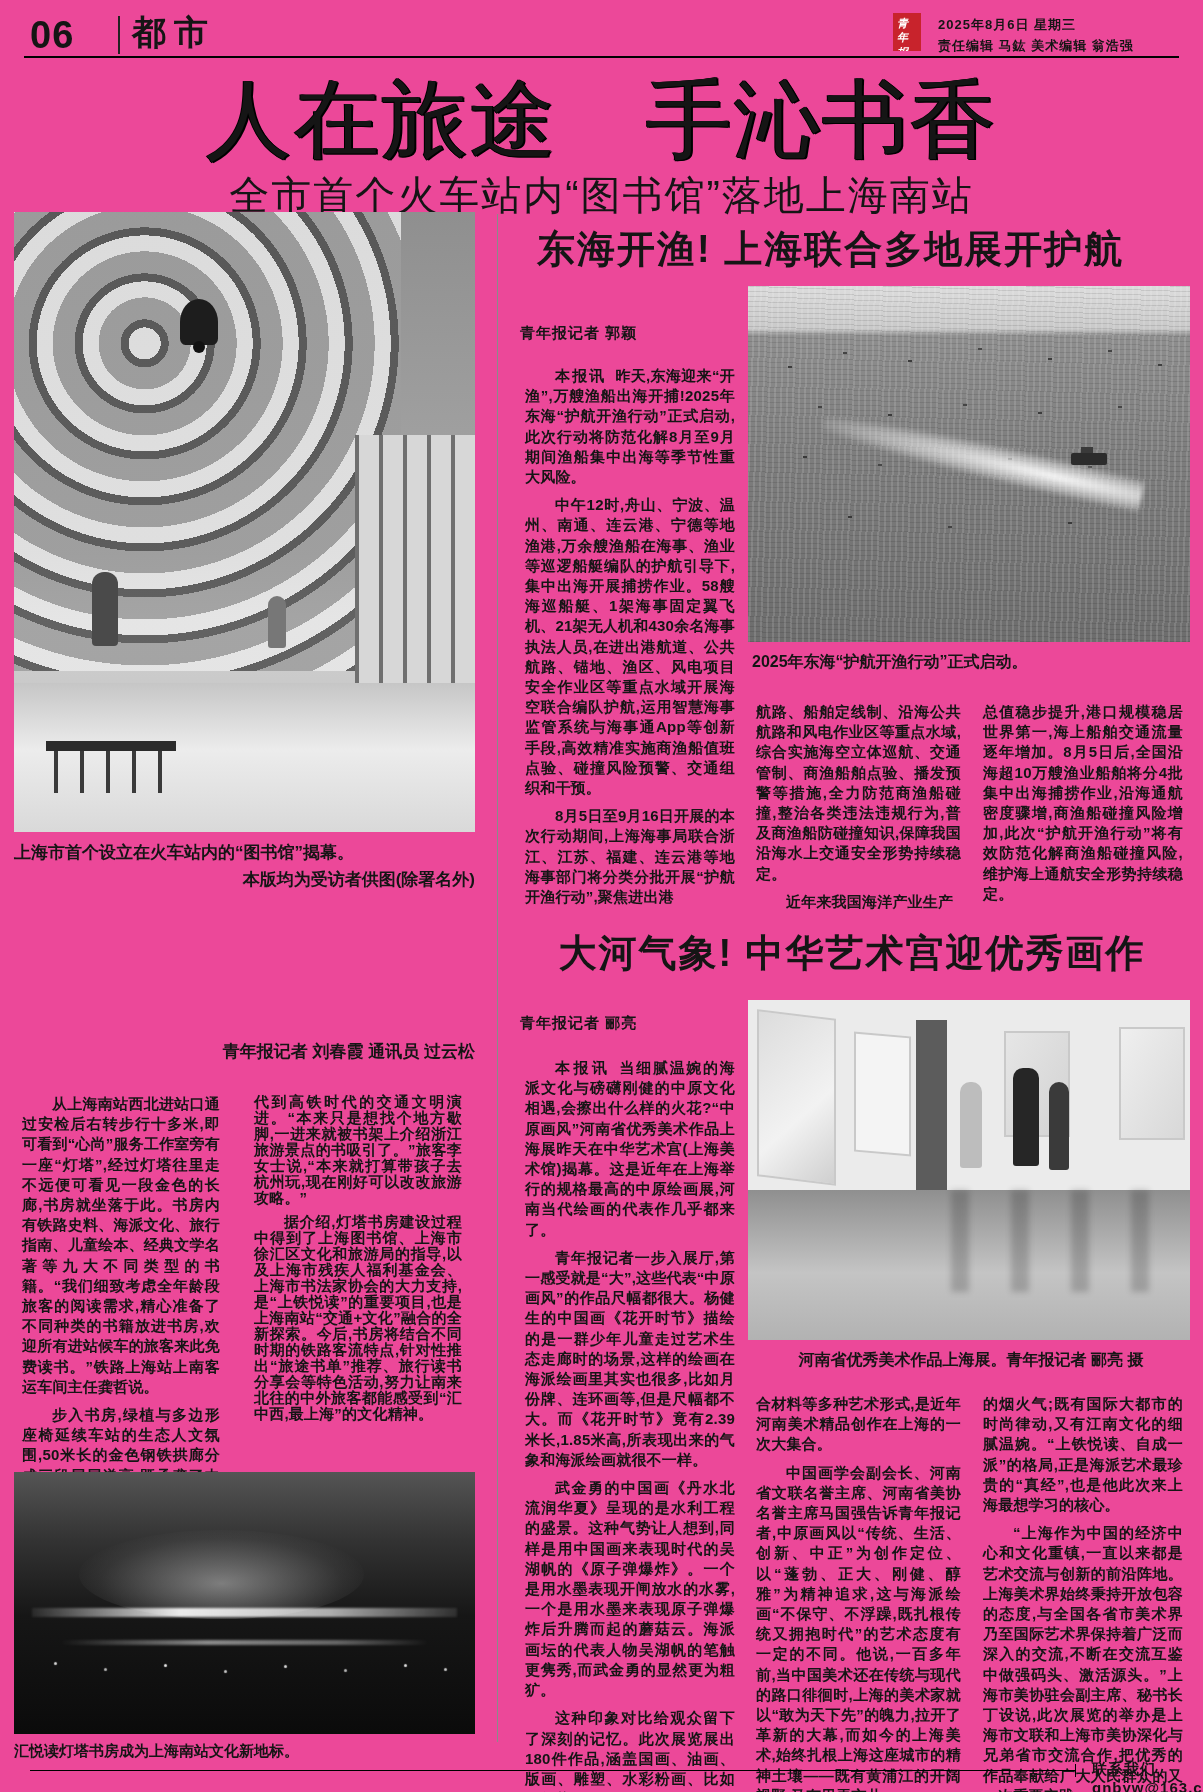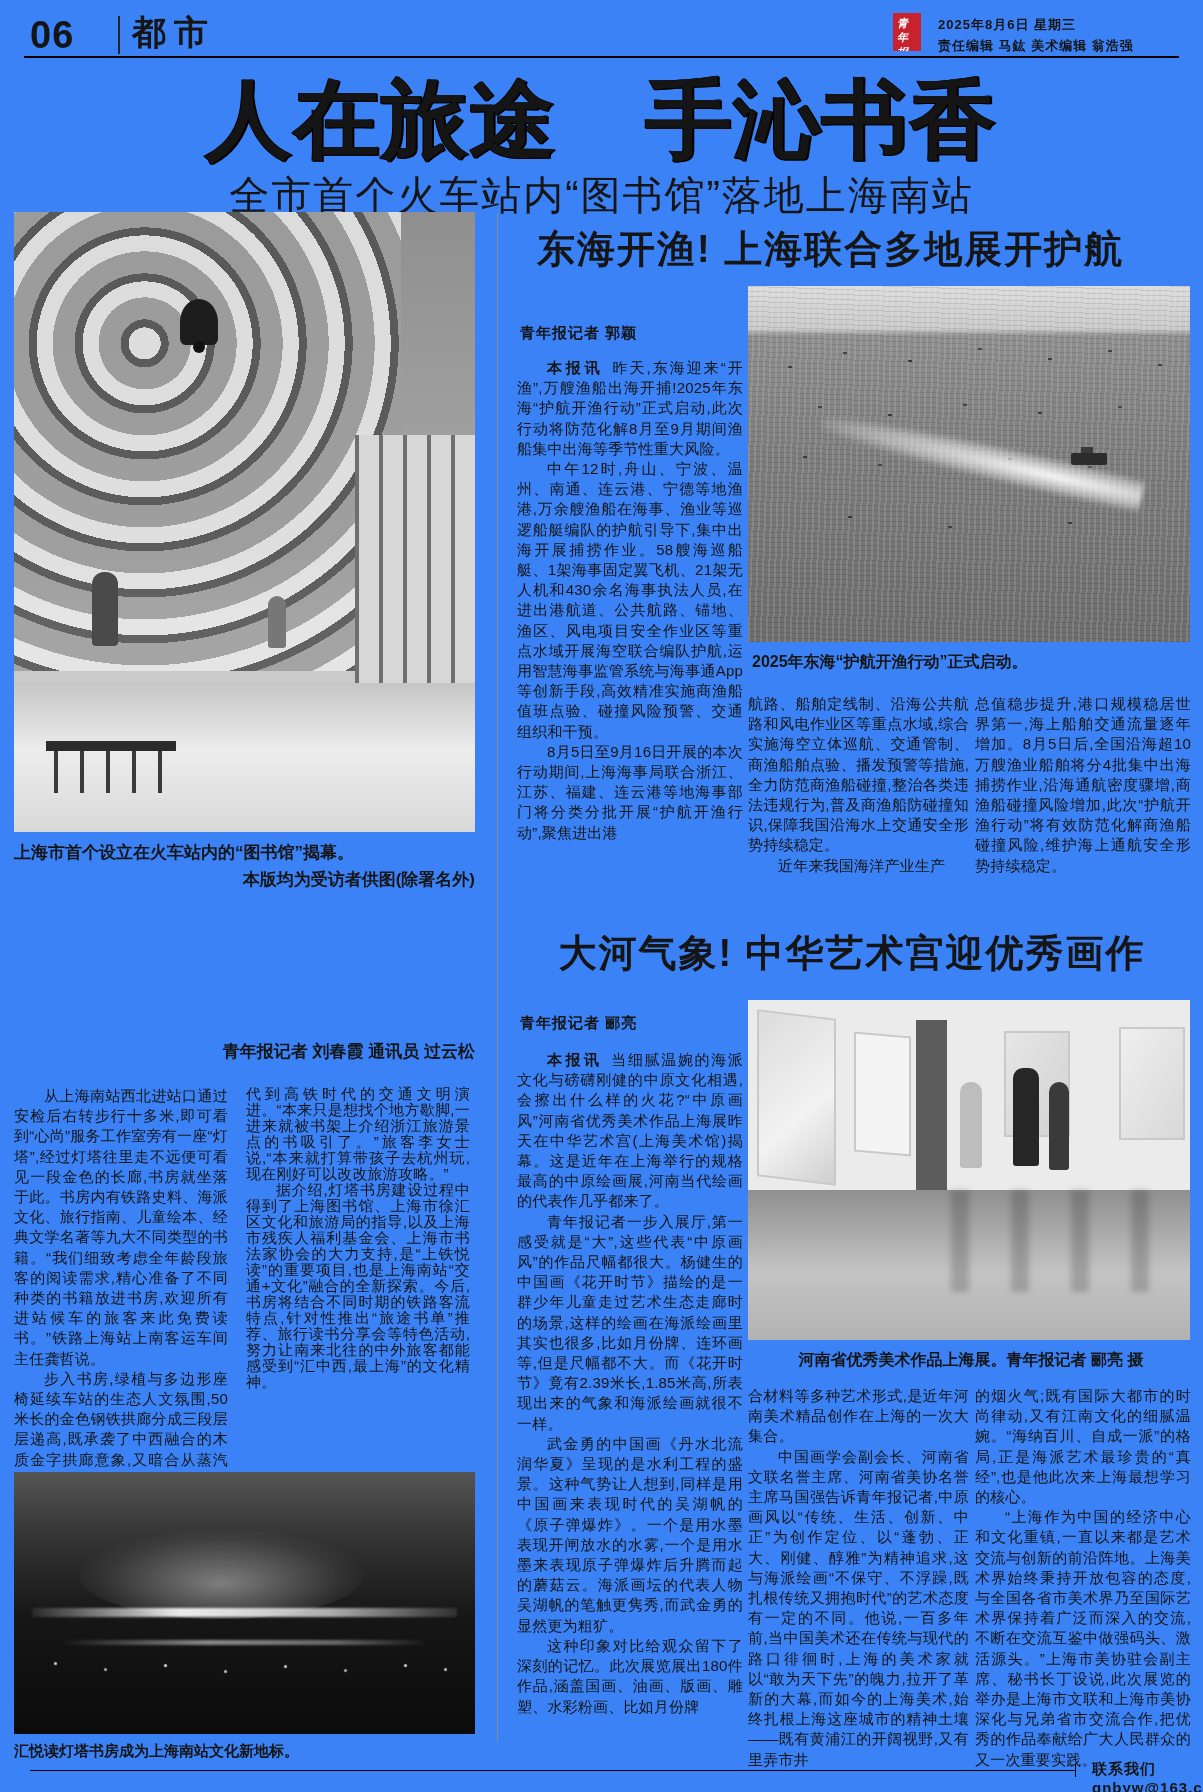--- a/index.html
+++ b/index.html
@@ -1,35 +1,35 @@
 <!DOCTYPE html>
 <html><head>
 <meta charset="utf-8">
 <style>
   html,body{margin:0;padding:0;background:#e9e9e9;}
-  #page{position:relative;width:1203px;height:1792px;background:#3b82f6;margin:0 auto;
+  #page{position:relative;width:1203px;height:1792px;background:#ec4899;margin:0 auto;
         font-family:"Liberation Sans","DejaVu Sans",sans-serif;color:#151515;overflow:hidden;}
   .abs{position:absolute;}
-  p{margin:0;}
+  p{margin:8px;font-weight:bold;}
   .jt{text-align:justify;}
   .ind{text-indent:2em;}
   .ll{margin-right:9px;letter-spacing:2px;}
 
   
   #hdr-num{left:30px;top:14px;font-size:38px;font-weight:700;letter-spacing:1px;}
   #hdr-bar{left:118px;top:16px;width:2px;height:38px;background:#222;}
   #hdr-sec{left:132px;top:10px;font-size:34px;font-weight:700;letter-spacing:8px;}
   #logo{left:893px;top:13px;width:28px;height:38px;background:#c8232c;color:#fff;
         font-size:11px;font-weight:700;font-style:italic;line-height:1.3;box-sizing:border-box;
         padding:3px 4px;overflow:hidden;letter-spacing:2px;}
   #hdr-meta{left:938px;top:15px;font-size:13px;font-weight:700;line-height:1.6;letter-spacing:1px;}
   #hdr-rule{left:24px;top:56px;width:1155px;height:2px;background:#000;}
 
   
-  #headline{left:0;top:62px;width:1203px;text-align:center;font-size:86px;font-weight:700;
+  #headline{left:0;top:62px;width:1203px;text-align:center;font-size:86px;font-weight:400;
             letter-spacing:2px;white-space:nowrap;
             text-shadow:1px 0 0 #000,-1px 0 0 #000,0 1px 0 #000,2px 1px 0 #000;}
   #subhead{left:0;top:168px;width:1203px;text-align:center;font-size:40px;font-weight:400;
            letter-spacing:2px;white-space:nowrap;}
 
   
   #vrule{left:497px;top:214px;width:1px;height:1528px;background:#8a8a8a;}
   #foot-rule{left:30px;top:1770px;width:1046px;height:1px;background:#000;}
   #foot-tick{left:1075px;top:1764px;width:1px;height:13px;background:#000;}
   #footer{left:1092px;top:1760px;font-size:15px;font-weight:700;letter-spacing:1px;}
@@ -219,21 +219,21 @@
   </div>
   <div class="abs" id="art-cap">
     <span>河南省优秀美术作品上海展。</span>
     <span>青年报记者 郦亮 摄</span>
   </div>
   <div class="abs jt" id="art-col2">
     <p>合材料等多种艺术形式,是近年河南美术精品创作在上海的一次大集合。</p>
     <p class="ind">中国画学会副会长、河南省文联名誉主席、河南省美协名誉主席马国强告诉青年报记者,中原画风以“传统、生活、创新、中正”为创作定位、以“蓬勃、正大、刚健、醇雅”为精神追求,这与海派绘画“不保守、不浮躁,既扎根传统又拥抱时代”的艺术态度有一定的不同。他说,一百多年前,当中国美术还在传统与现代的路口徘徊时,上海的美术家就以“敢为天下先”的魄力,拉开了革新的大幕,而如今的上海美术,始终扎根上海这座城市的精神土壤——既有黄浦江的开阔视野,又有里弄市井</p>
   </div>
   <div class="abs jt" id="art-col3">
-    <p>的烟火气;既有国际大都市的时尚律动,又有江南文化的细腻温婉。“海纳百川、自成一派”的格局,正是海派艺术最珍贵的“真经”,也是他此次来上海最想学习的核心。</p>
+    <p>的烟火气;既有国际大都市的时尚律动,又有江南文化的细腻温婉。“上铁悦读、自成一派”的格局,正是海派艺术最珍贵的“真经”,也是他此次来上海最想学习的核心。</p>
     <p class="ind">“上海作为中国的经济中心和文化重镇,一直以来都是艺术交流与创新的前沿阵地。上海美术界始终秉持开放包容的态度,与全国各省市美术界乃至国际艺术界保持着广泛而深入的交流,不断在交流互鉴中做强码头、激活源头。”上海市美协驻会副主席、秘书长丁设说,此次展览的举办是上海市文联和上海市美协深化与兄弟省市交流合作,把优秀的作品奉献给广大人民群众的又一次重要实践。</p>
   </div>
 
   <div class="abs" id="foot-rule"></div>
   <div class="abs" id="foot-tick"></div>
   <div class="abs" id="footer">
     <span>联系我们</span>
     <span> </span>
     <span>qnbyw@163.com</span>
   </div>

